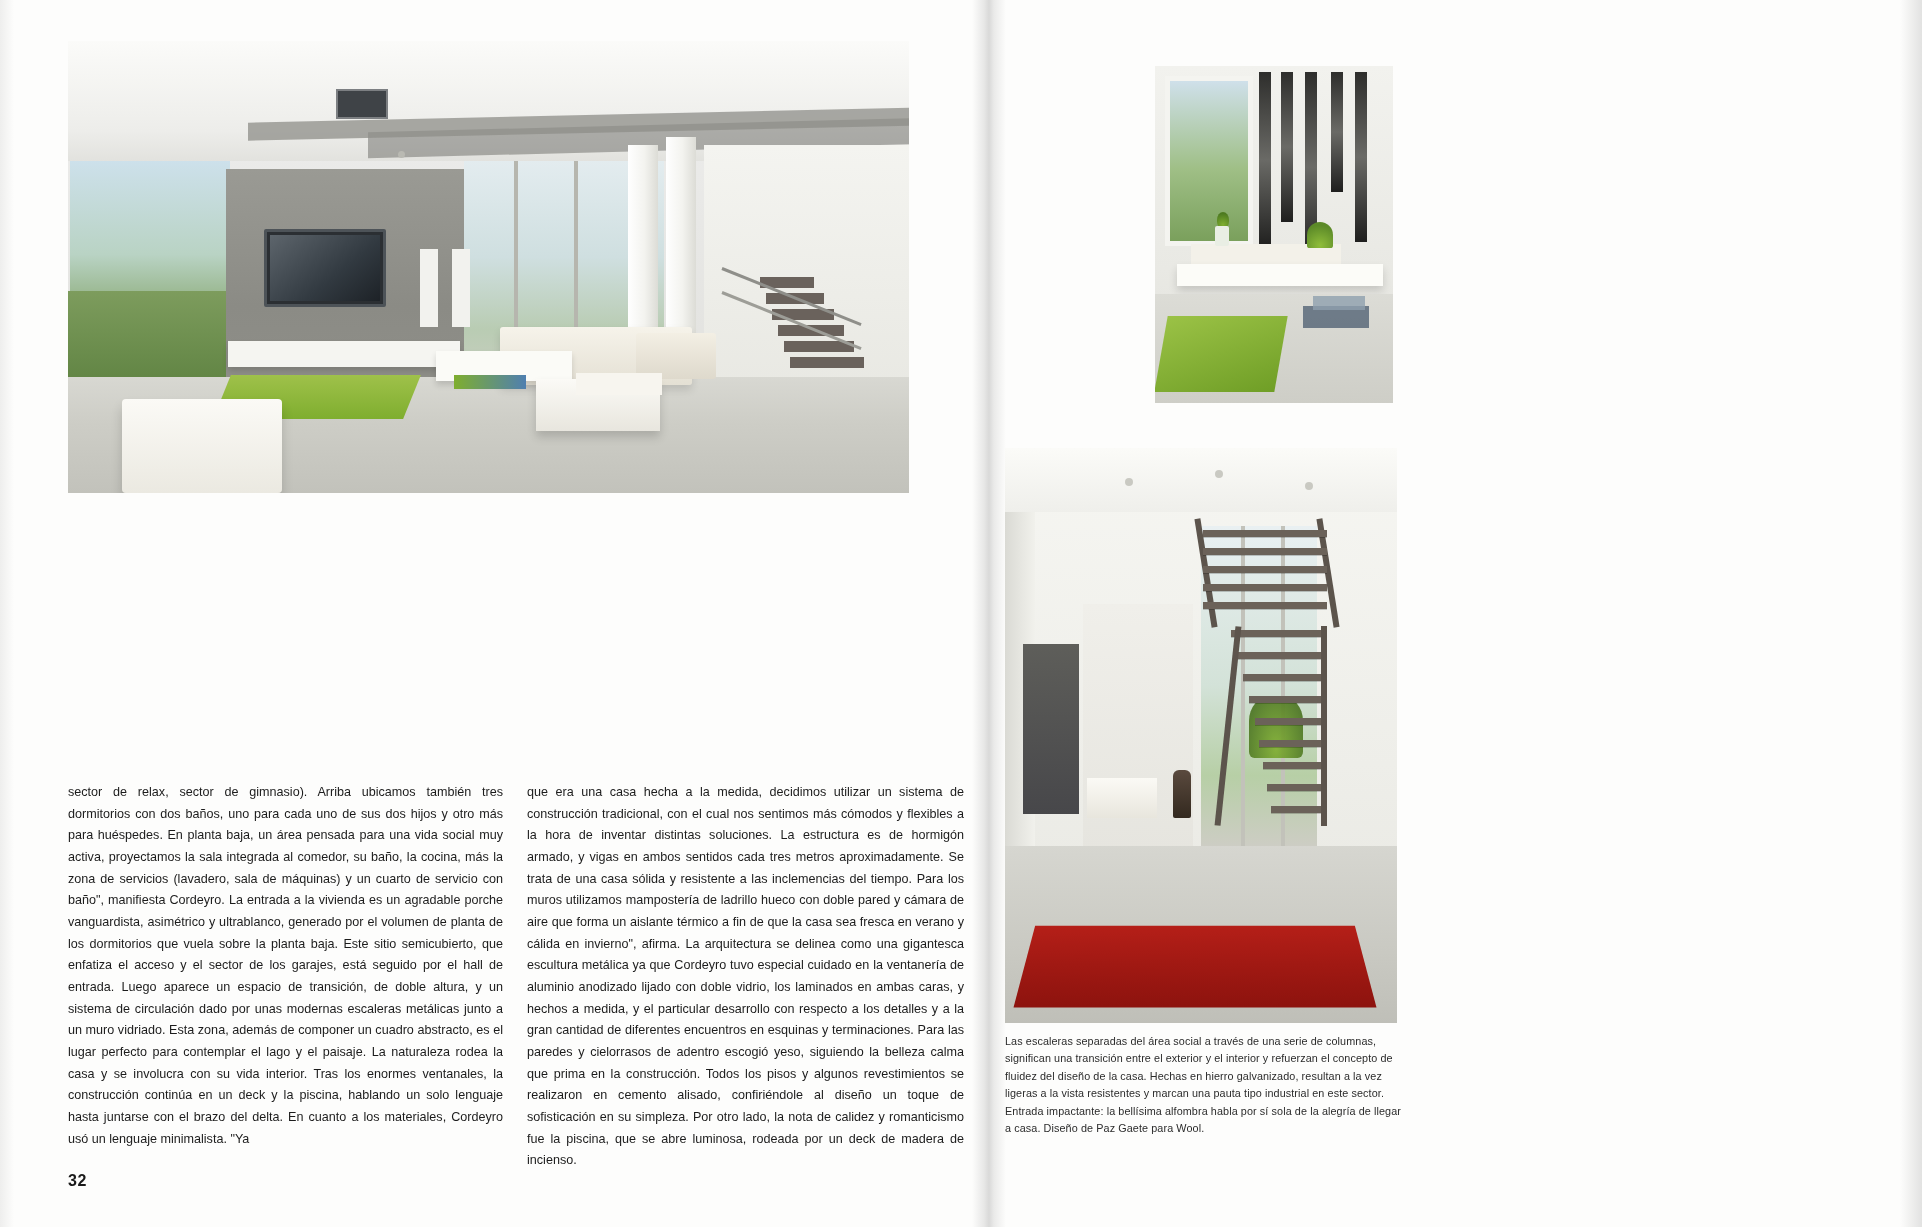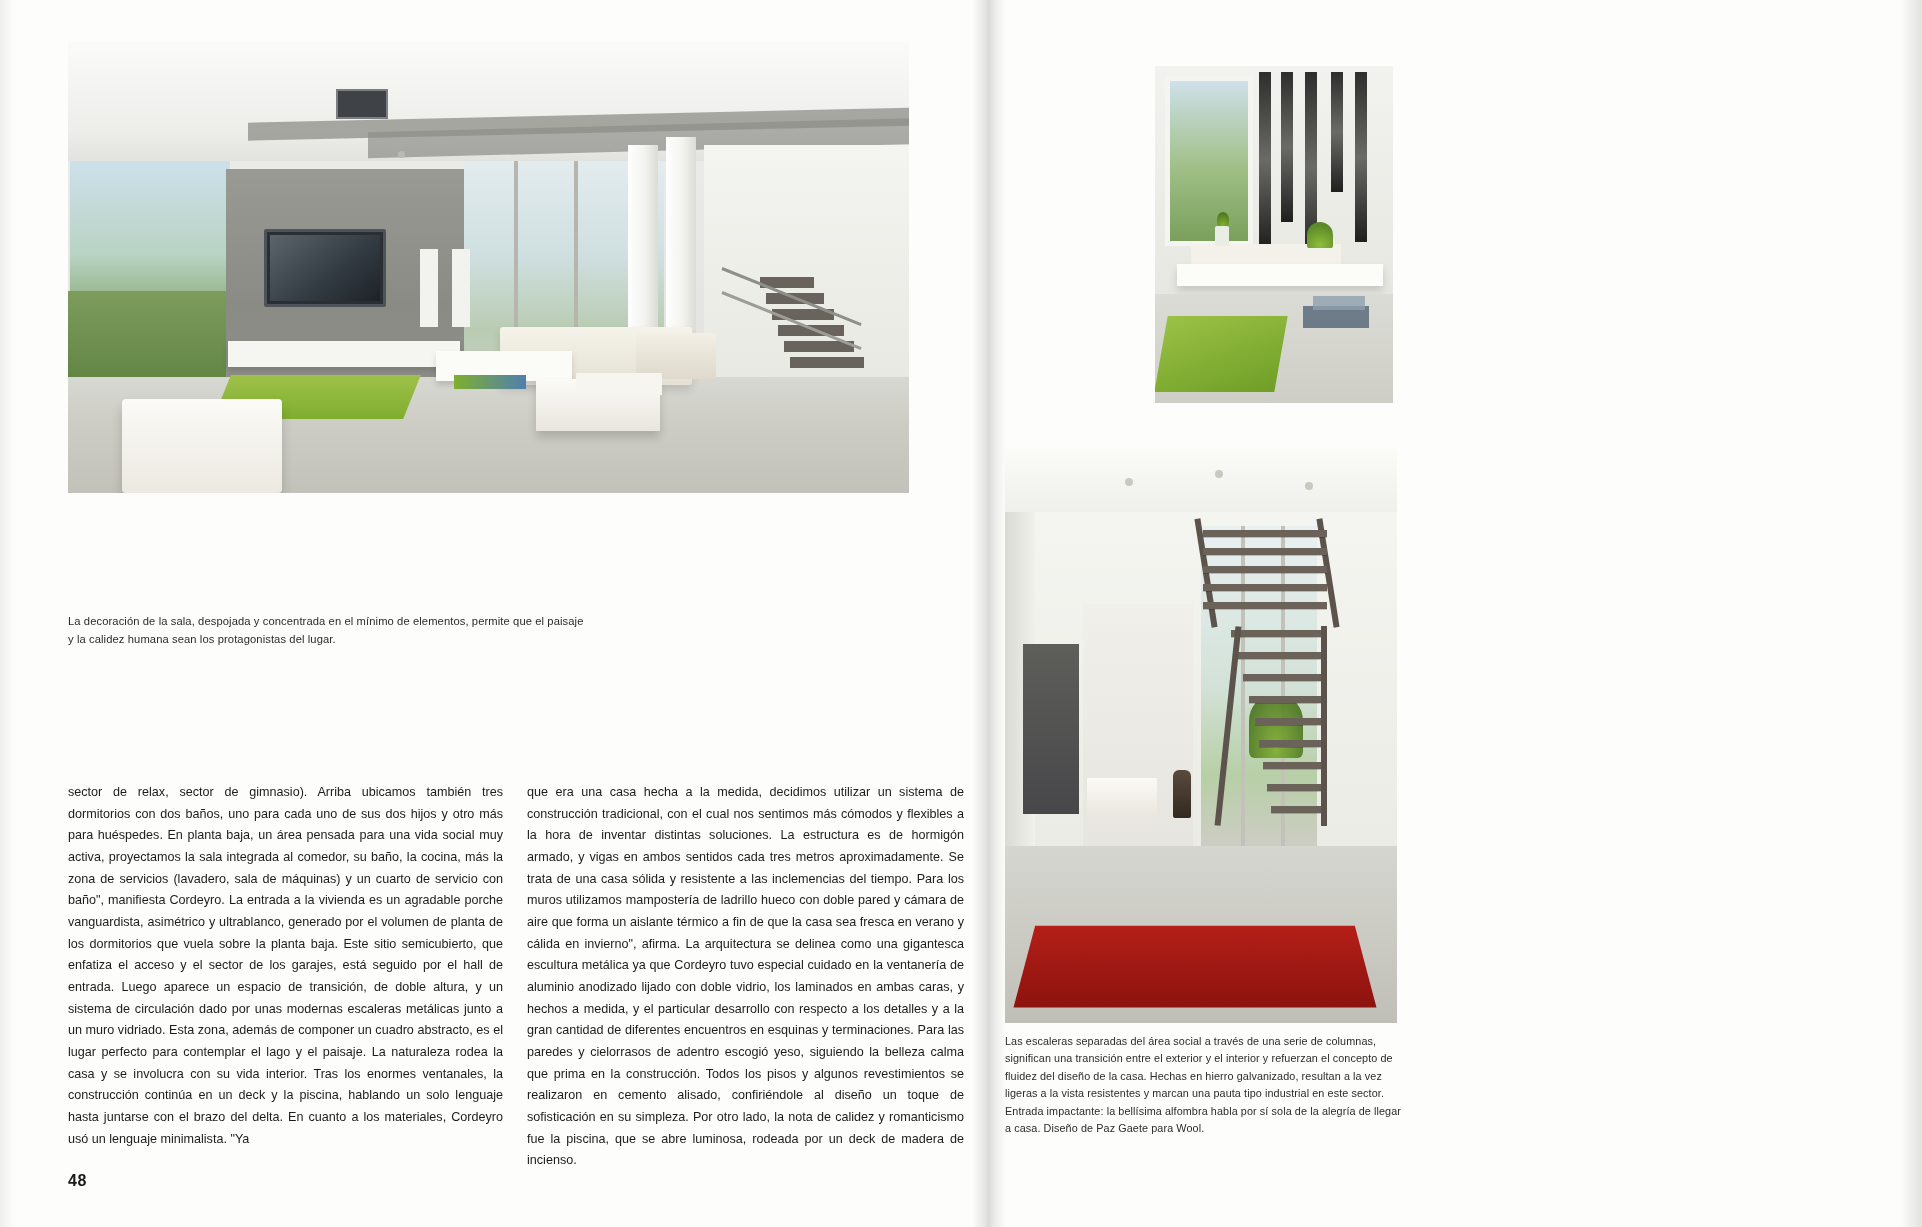--- a/index.html
+++ b/index.html
@@ -403,33 +403,32 @@
     <div class="lr-rug"></div>
     <div class="lr-sofa"></div>
     <div class="lr-sofa2"></div>
     <div class="lr-coffee"></div>
     <div class="lr-book"></div>
     <div class="lr-ottoman"></div>
     <div class="lr-ottoman2"></div>
     <div class="lr-armchair"></div>
   </div>
 
-  <div class="caption" id="caption-living">La decoración de la sala, despojada y concentrada en el mínimo de elementos, permite que el paisaje y la calidez humana sean los protagonistas del lugar.</div>
 
   <div class="col" id="col-1">
     <p>sector de relax, sector de gimnasio). Arriba ubicamos también tres dormitorios con dos baños, uno para cada uno de sus dos hijos y otro más para huéspedes. En planta baja, un área pensada para una vida social muy activa, proyectamos la sala integrada al comedor, su baño, la cocina, más la zona de servicios (lavadero, sala de máquinas) y un cuarto de servicio con baño", manifiesta Cordeyro.
 La entrada a la vivienda es un agradable porche vanguardista, asimétrico y ultrablanco, generado por el volumen de planta de los dormitorios que vuela sobre la planta baja. Este sitio semicubierto, que enfatiza el acceso y el sector de los garajes, está seguido por el hall de entrada. Luego aparece un espacio de transición, de doble altura, y un sistema de circulación dado por unas modernas escaleras metálicas junto a un muro vidriado. Esta zona, además de componer un cuadro abstracto, es el lugar perfecto para contemplar el lago y el paisaje.
 La naturaleza rodea la casa y se involucra con su vida interior. Tras los enormes ventanales, la construcción continúa en un deck y la piscina, hablando un solo lenguaje hasta juntarse con el brazo del delta. En cuanto a los materiales, Cordeyro usó un lenguaje minimalista. "Ya</p>
   </div>
 
   <div class="col" id="col-2">
     <p>que era una casa hecha a la medida, decidimos utilizar un sistema de construcción tradicional, con el cual nos sentimos más cómodos y flexibles a la hora de inventar distintas soluciones. La estructura es de hormigón armado, y vigas en ambos sentidos cada tres metros aproximadamente. Se trata de una casa sólida y resistente a las inclemencias del tiempo. Para los muros utilizamos mampostería de ladrillo hueco con doble pared y cámara de aire que forma un aislante térmico a fin de que la casa sea fresca en verano y cálida en invierno", afirma. La arquitectura se delinea como una gigantesca escultura metálica ya que Cordeyro tuvo especial cuidado en la ventanería de aluminio anodizado lijado con doble vidrio, los laminados en ambas caras, y hechos a medida, y el particular desarrollo con respecto a los detalles y a la gran cantidad de diferentes encuentros en esquinas y terminaciones. Para las paredes y cielorrasos de adentro escogió yeso, siguiendo la belleza calma que prima en la construcción. Todos los pisos y algunos revestimientos se realizaron en cemento alisado, confiriéndole al diseño un toque de sofisticación en su simpleza. Por otro lado, la nota de calidez y romanticismo fue la piscina, que se abre luminosa, rodeada por un deck de madera de incienso.</p>
   </div>
 
-  <div class="folio">48</div>
+  <div class="folio">32</div>
 
   <div class="photo" id="photo-hall">
     <div class="hl-wall"></div>
     <div class="hl-window"></div>
     <div class="hl-stripe" style="left:104px;"></div>
     <div class="hl-stripe" style="left:126px;height:150px;"></div>
     <div class="hl-stripe" style="left:150px;height:190px;"></div>
     <div class="hl-stripe" style="left:176px;height:120px;"></div>
     <div class="hl-stripe" style="left:200px;height:170px;"></div>
     <div class="hl-bench"></div>

